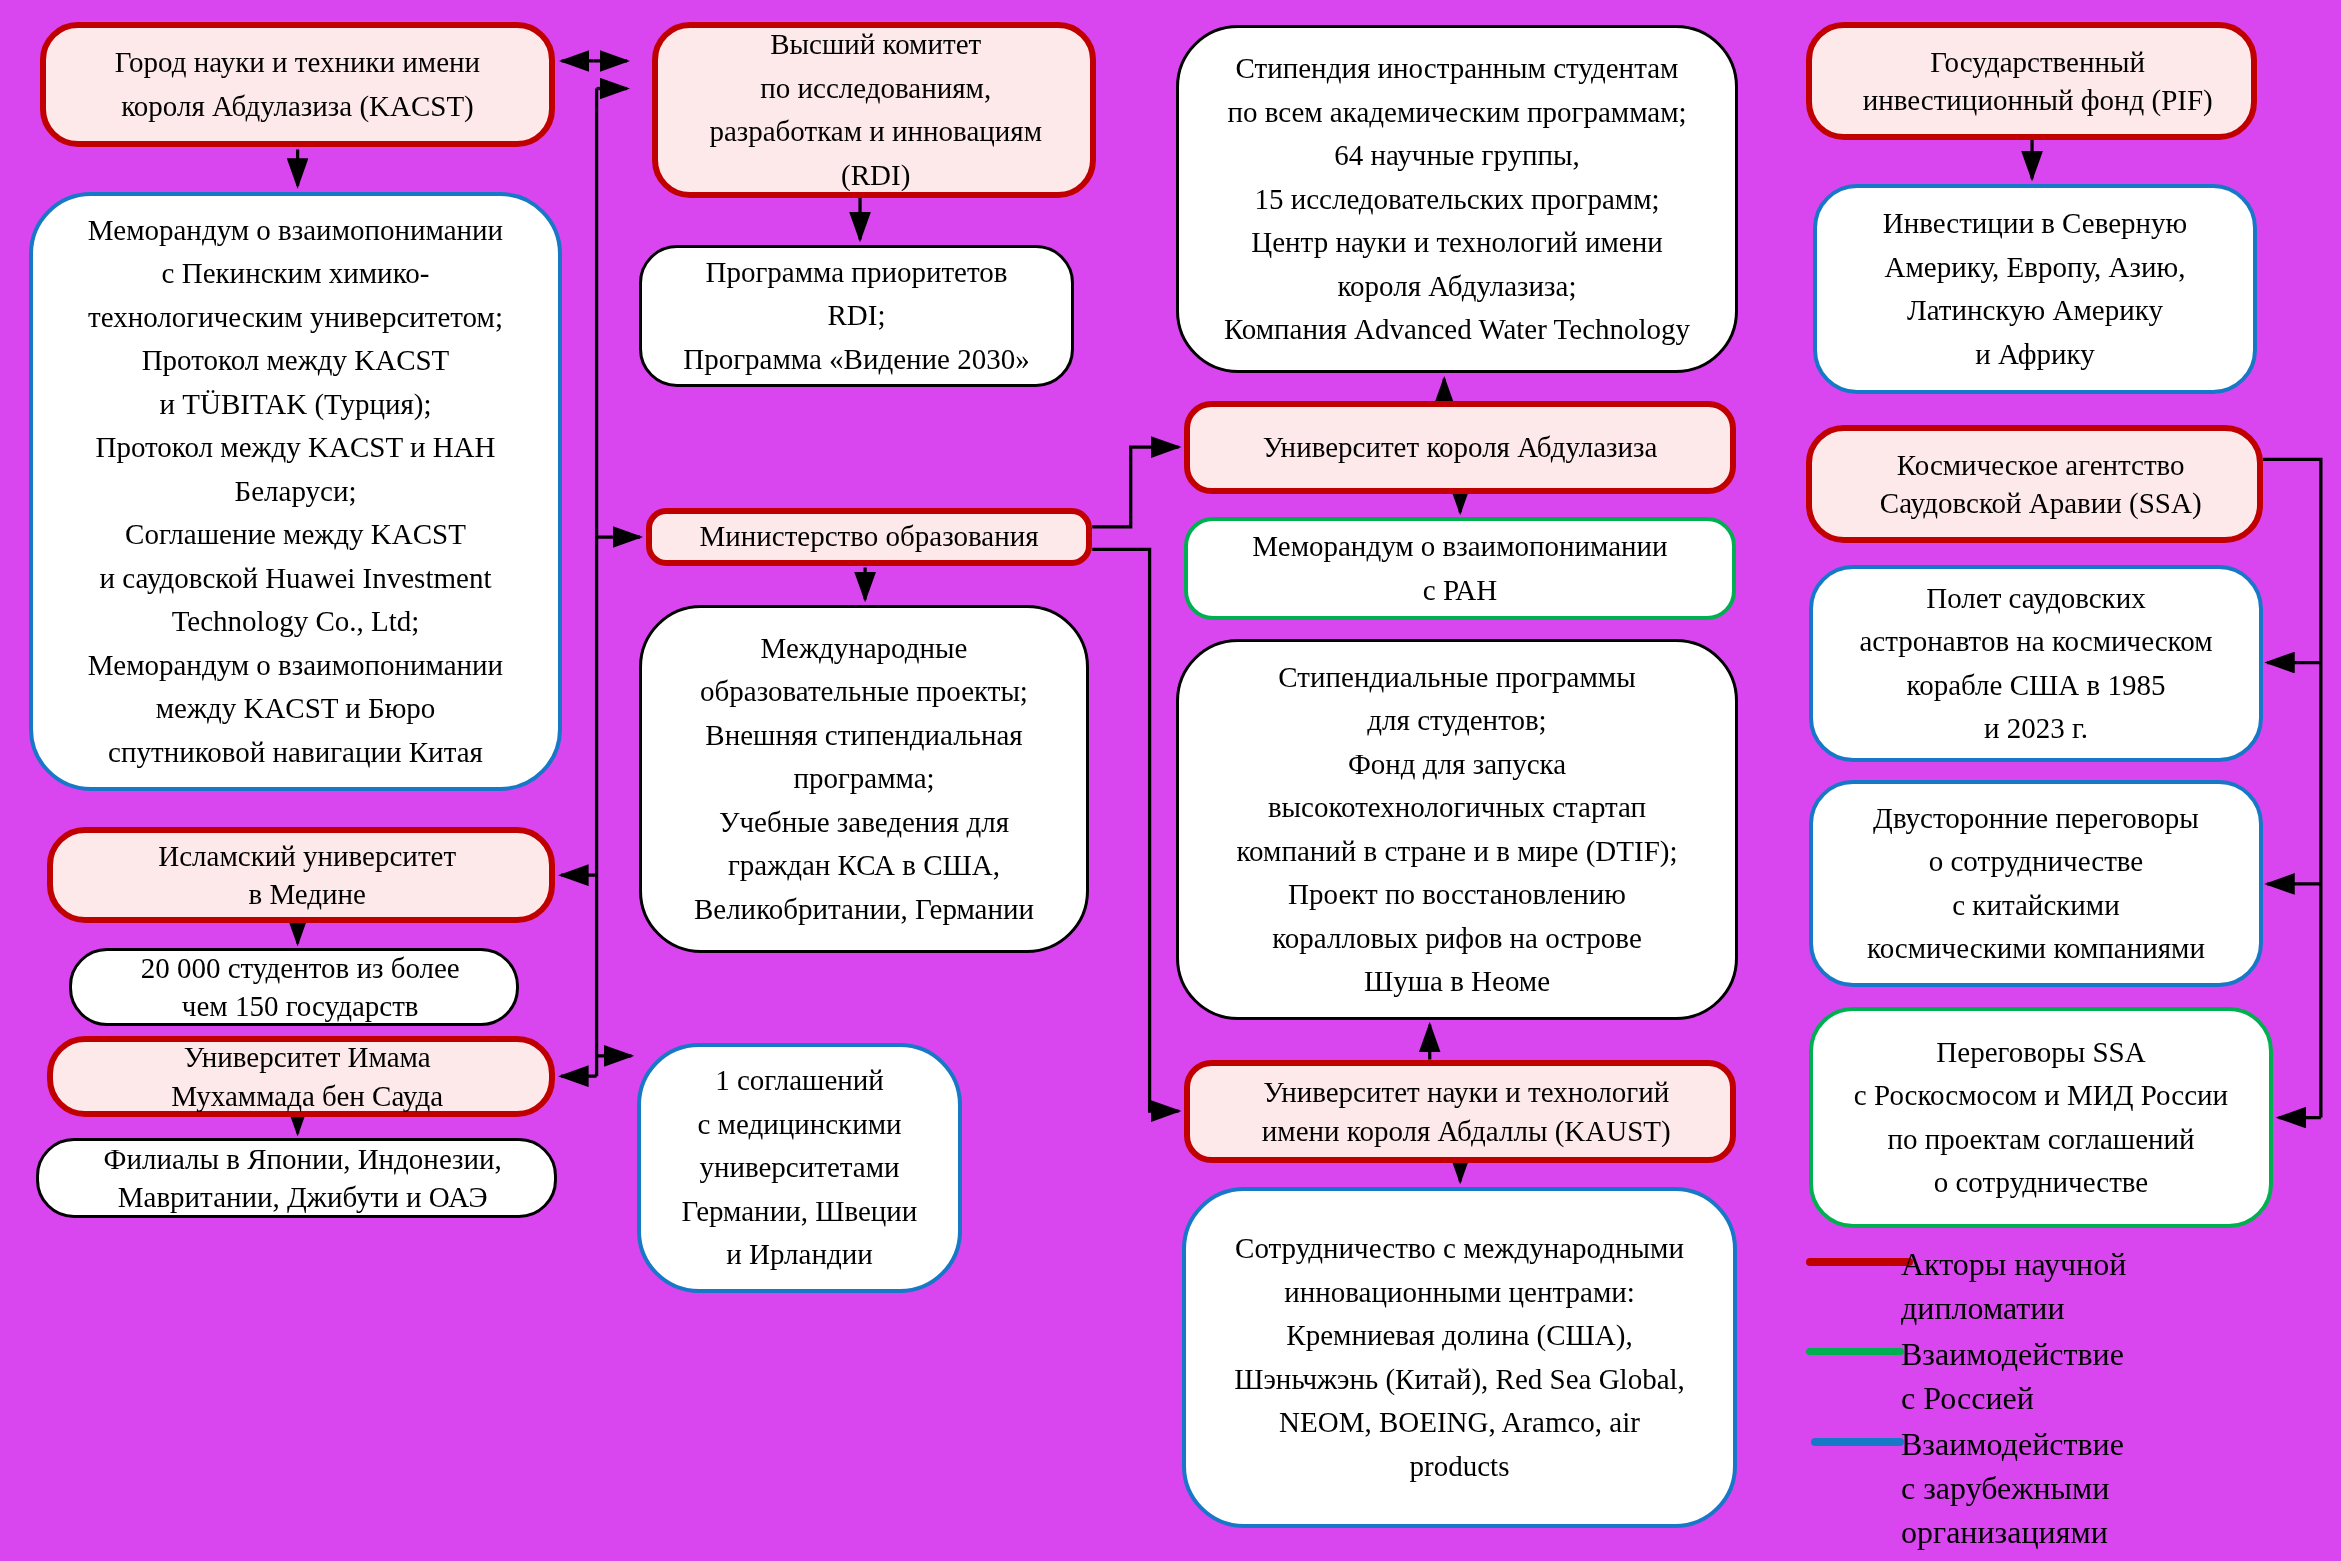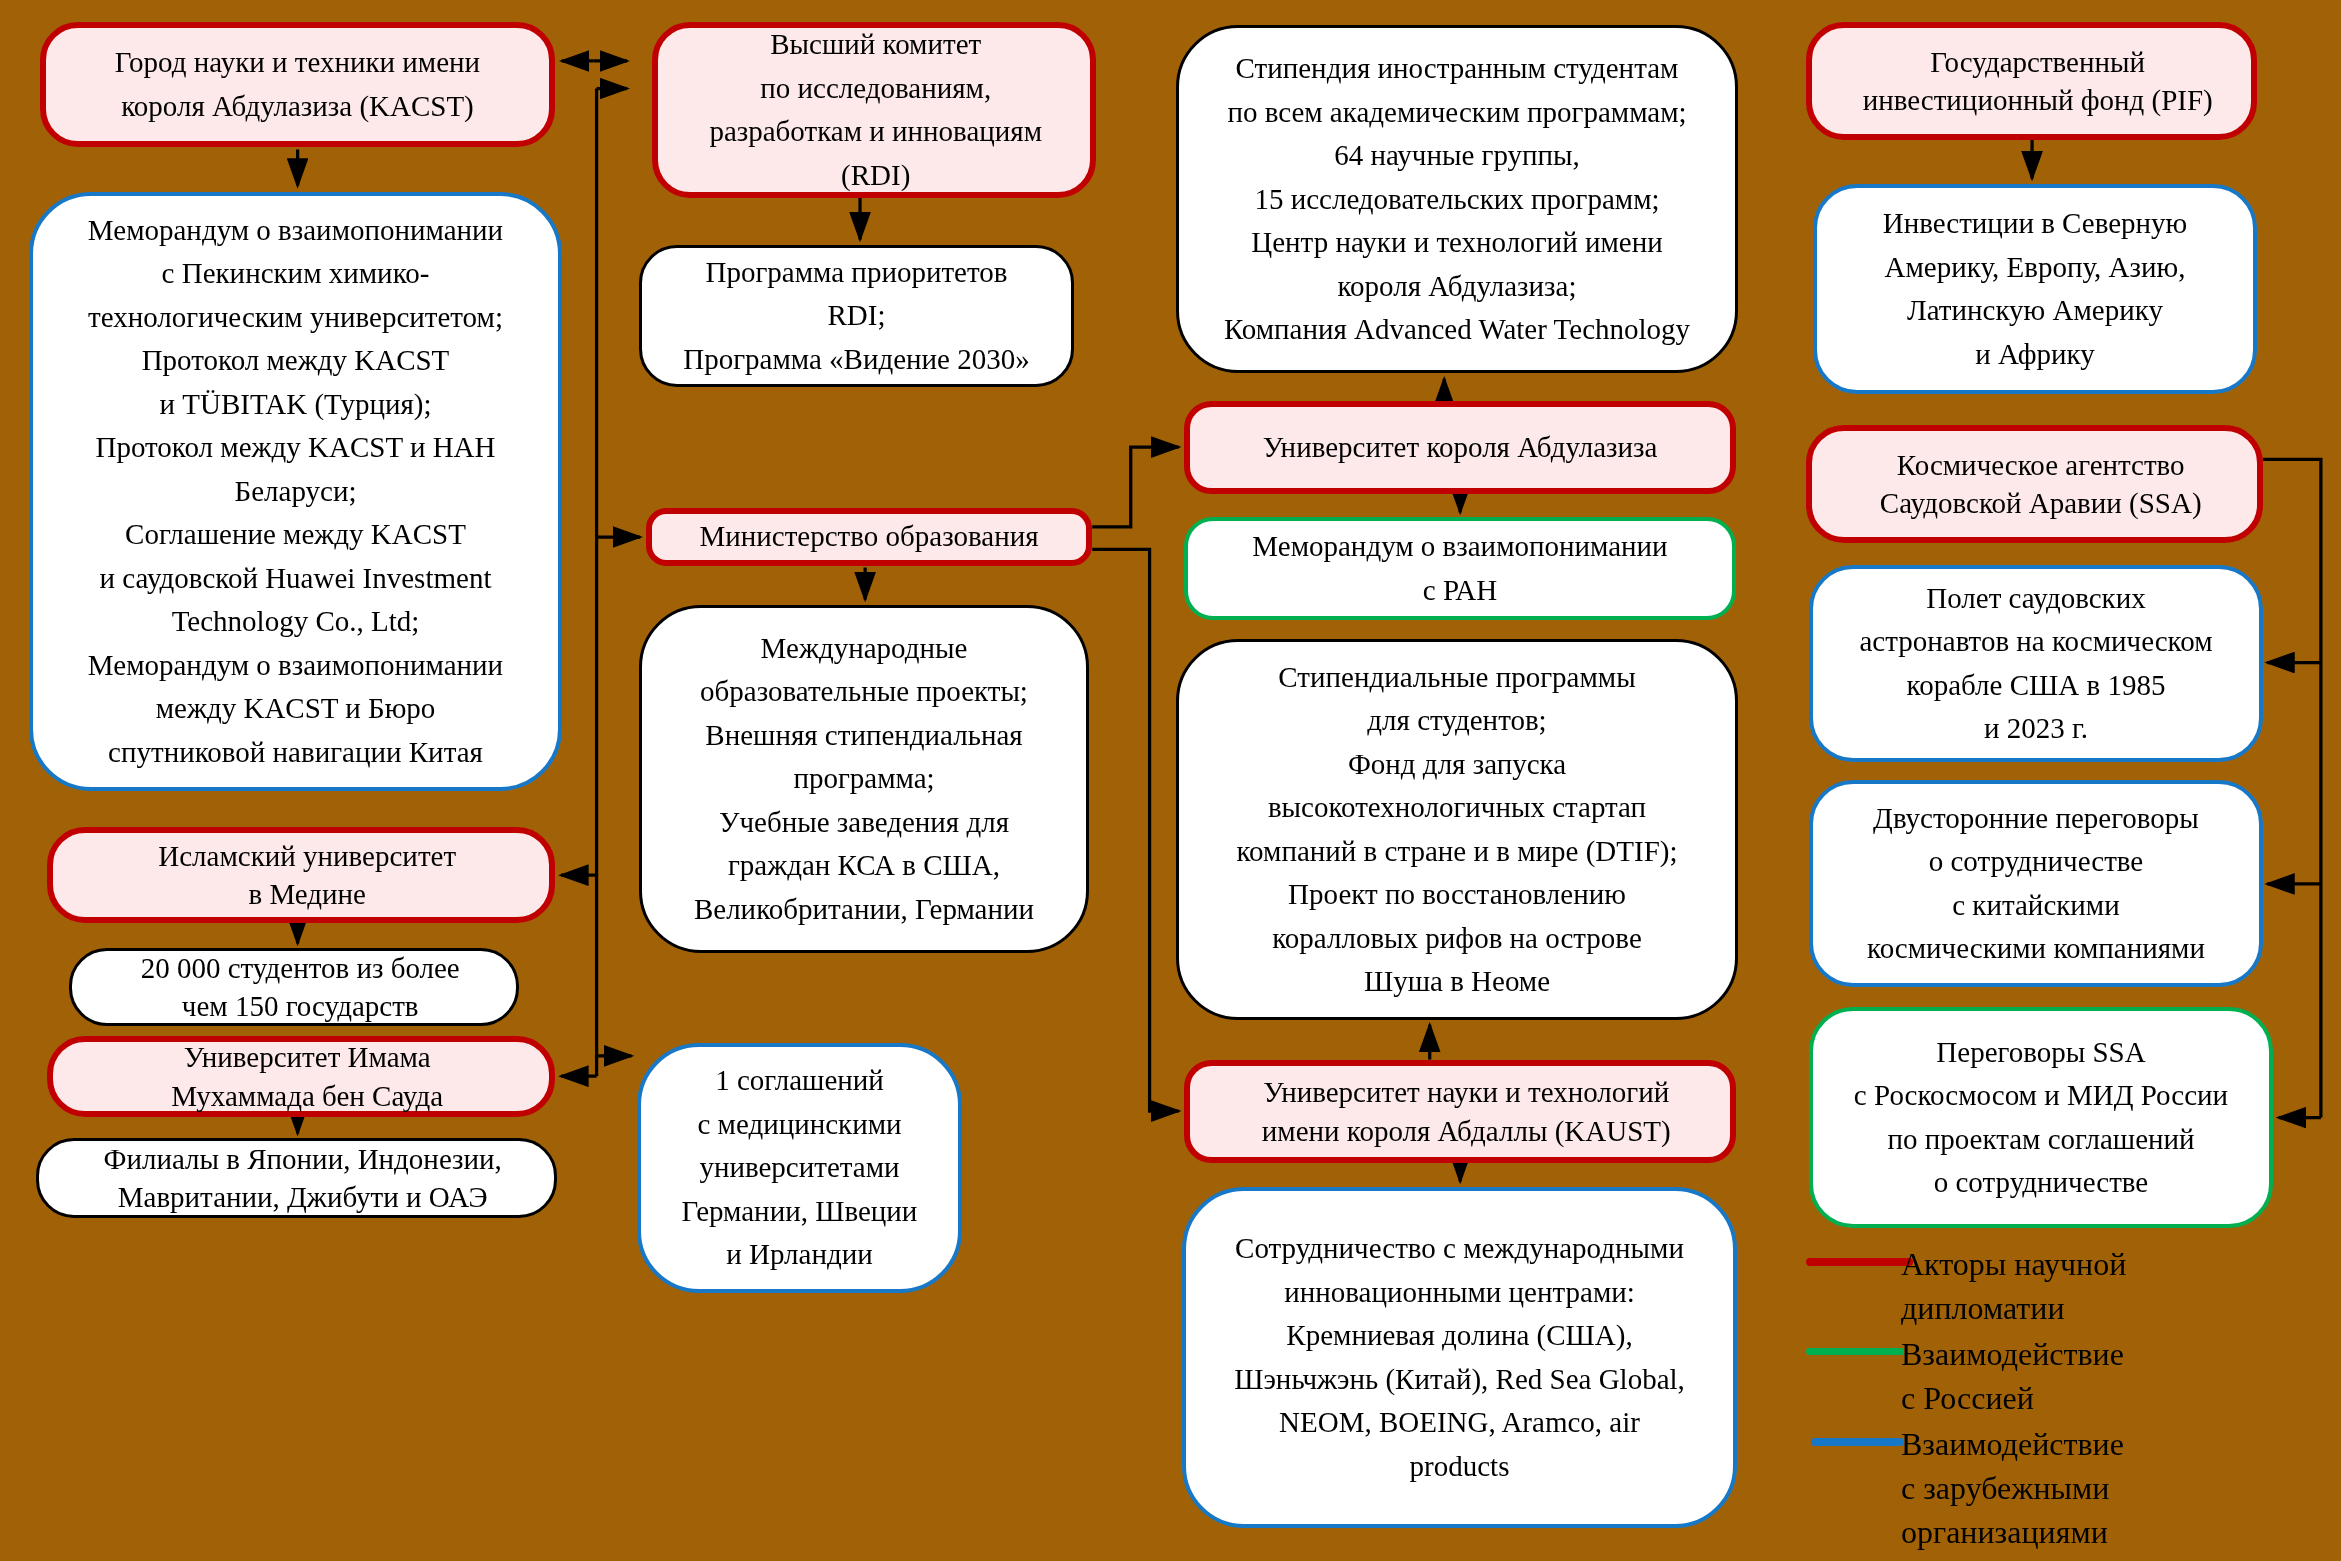--- a/index.html
+++ b/index.html
@@ -1,19 +1,19 @@
 <!DOCTYPE html>
 <html style="font-size:11.6px"><head>
 <meta charset="utf-8">
 <style>
   html,body{margin:0;padding:0;background:#ffffff;}
   #canvas{
     position:relative;
     width:2342px;height:1561px;
-    background:#a16207;
+    background:#d946ef;
     font-family:"Liberation Serif", serif;
     color:#000;
     overflow:hidden;
   }
   .node{
     position:absolute;
     display:flex;align-items:center;justify-content:center;
     text-align:center;
     white-space:pre-line;
     font-size:29px;line-height:1.5;

